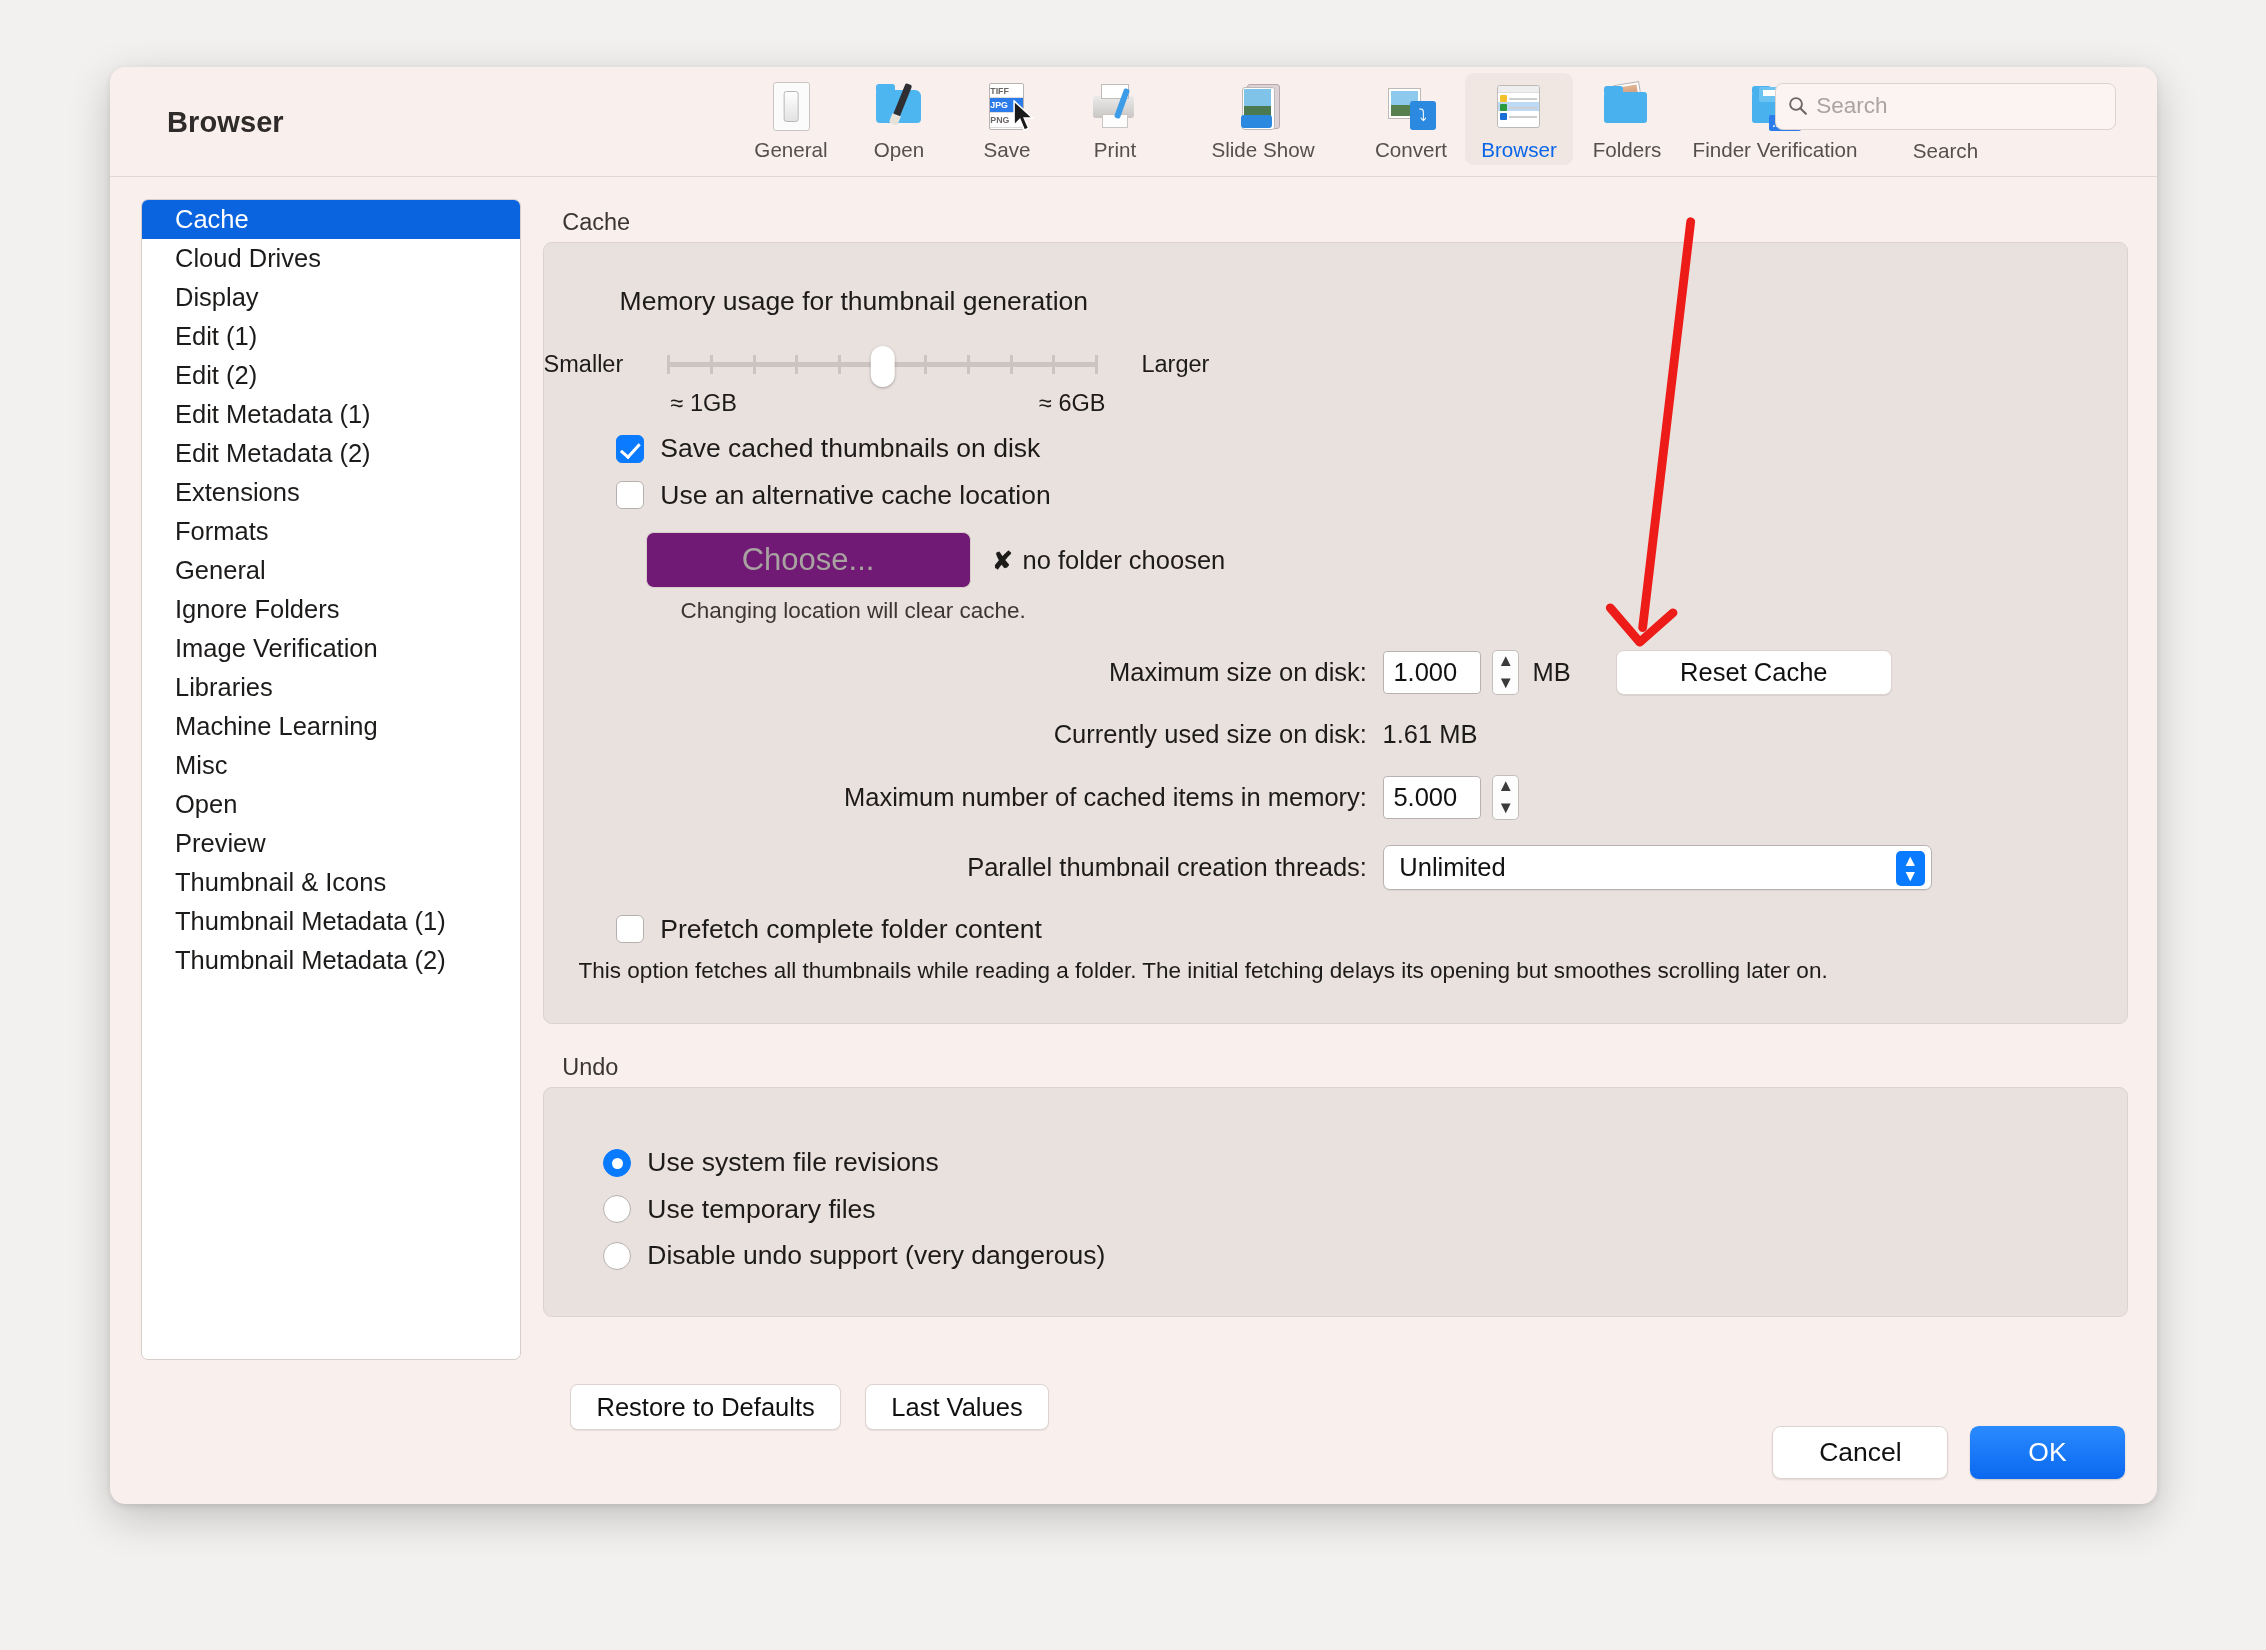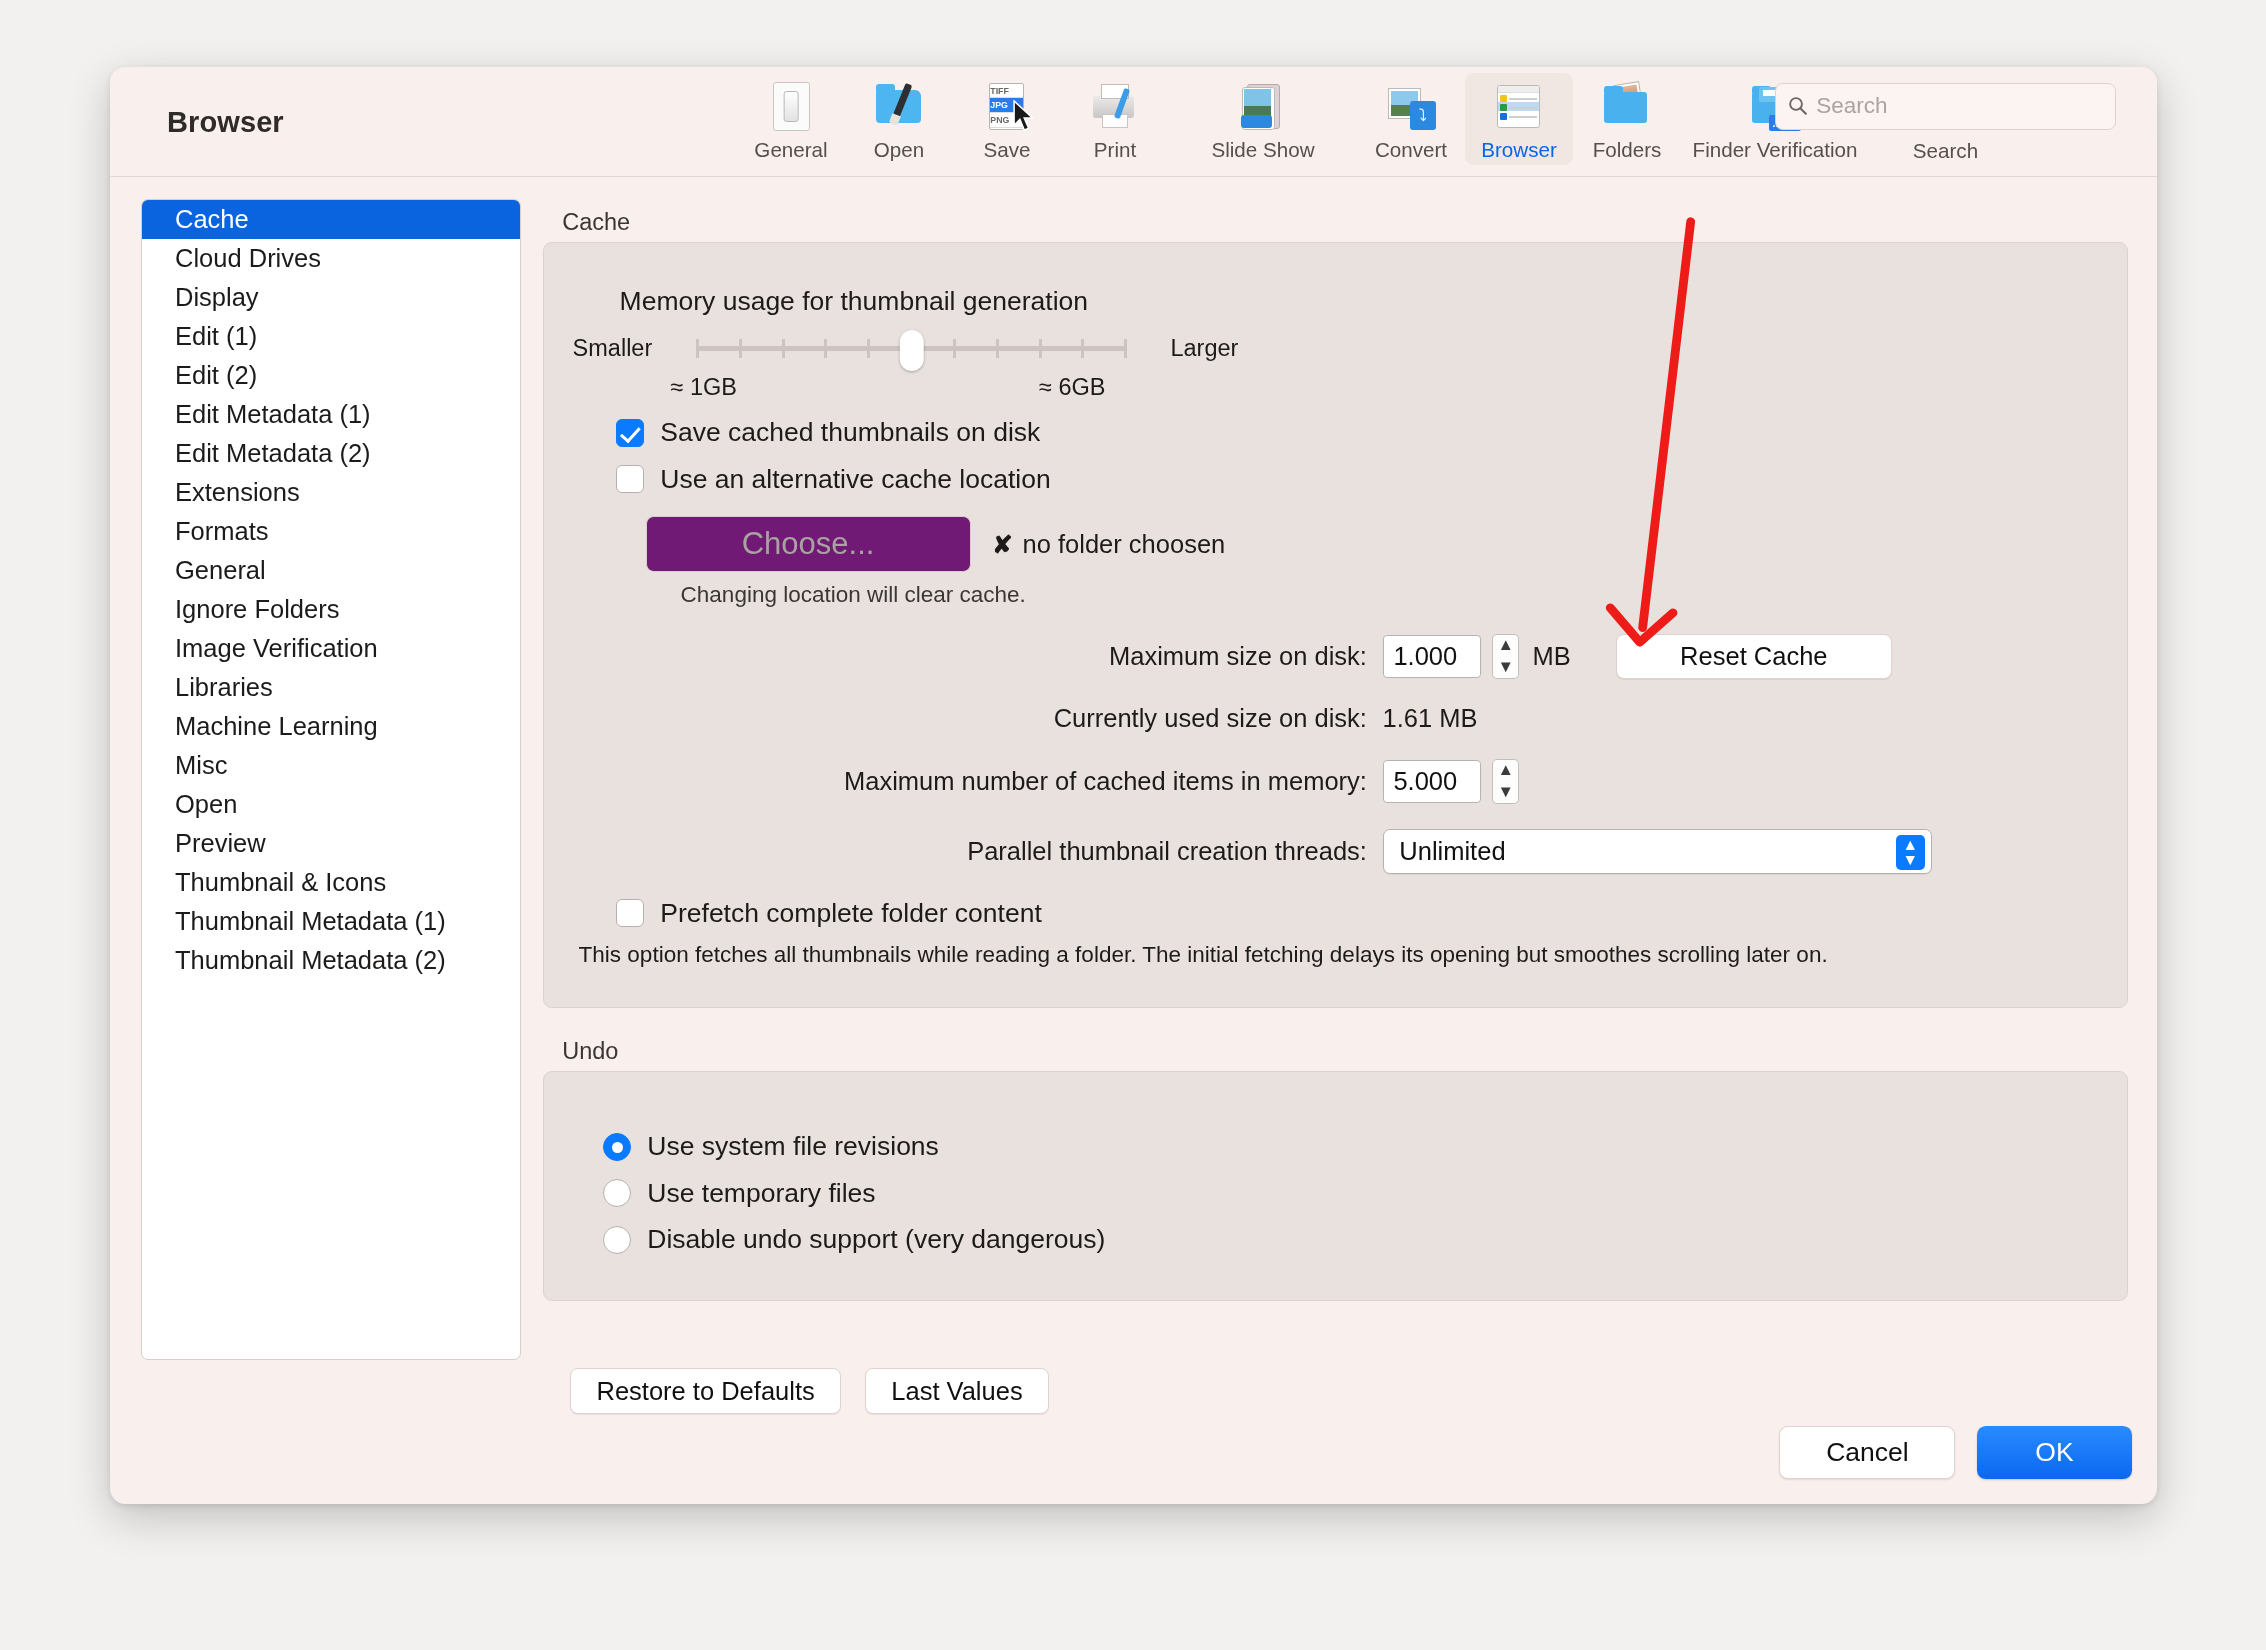--- a/index.html
+++ b/index.html
@@ -134,21 +134,21 @@
   }
   .group-title{
     position:absolute;left:19.6px;top:-33px;font-size:23.5px;color:#3a3634;
   }
   .group-wrap{position:relative;margin-top:43px;}
 
   .g1{padding:43px 0 39px;}
 
   .hdr-mem{margin-left:76px;font-size:26.5px;color:#1d1b1a;}
 
-  .slider-row{display:flex;align-items:center;margin-top:15px;padding-left:29px;gap:22px;}
+  .slider-row{display:flex;align-items:center;margin-top:31px;gap:22px;}
   .slider-cap{font-size:23.5px;color:#1d1b1a;}
   .slider{position:relative;width:431px;height:33px;margin:0 21.6px;}
   .slider-track{position:absolute;left:0;right:0;top:14.7px;height:4.9px;background:#cdc4c1;border-radius:2.9px;}
   .tick{position:absolute;top:7.8px;width:2.9px;height:18.6px;background:#cdc4c1;}
   .knob{
     position:absolute;top:-2px;width:24.5px;height:41px;background:#fff;border-radius:12.7px;
     box-shadow:0 1px 2.9px rgba(0,0,0,.3);transform:translateX(-50%);
   }
   .sub-row{display:flex;margin-top:9.8px;padding-left:127px;}
   .sub-left{font-size:23.5px;color:#1d1b1a;}
@@ -217,21 +217,21 @@
   .radio-label{font-size:26.5px;color:#1d1b1a;}
 
   .bottom-btns{display:flex;gap:23.5px;margin-top:67px;padding-left:27.4px;}
   .btn-plain{
     height:46px;background:#fff;border:1px solid #ddd3d0;border-radius:7.8px;
     font-size:25.5px;font-family:"Liberation Sans",sans-serif;color:#101010;padding:0 25.5px;
     box-shadow:0 1px 1px rgba(0,0,0,.07);
   }
 
   .footer{
-    position:absolute;right:25px;bottom:25.5px;display:flex;gap:21.6px;margin-left:16px;
+    position:absolute;right:32px;bottom:25.5px;display:flex;gap:21.6px;margin-left:16px;
   }
   .btn-cancel{
     width:176px;height:53px;background:#fff;border:1px solid #ddd3d0;border-radius:8.8px;
     font-size:26.5px;font-family:"Liberation Sans",sans-serif;color:#101010;
     box-shadow:0 1px 2px rgba(0,0,0,.10);
   }
   .btn-ok{
     width:155px;height:53px;background:linear-gradient(#2a8bff,#0a68ef);border:0;border-radius:8.8px;
     font-size:26.5px;font-family:"Liberation Sans",sans-serif;color:#fff;
     box-shadow:0 1px 2px rgba(0,0,0,.18);

